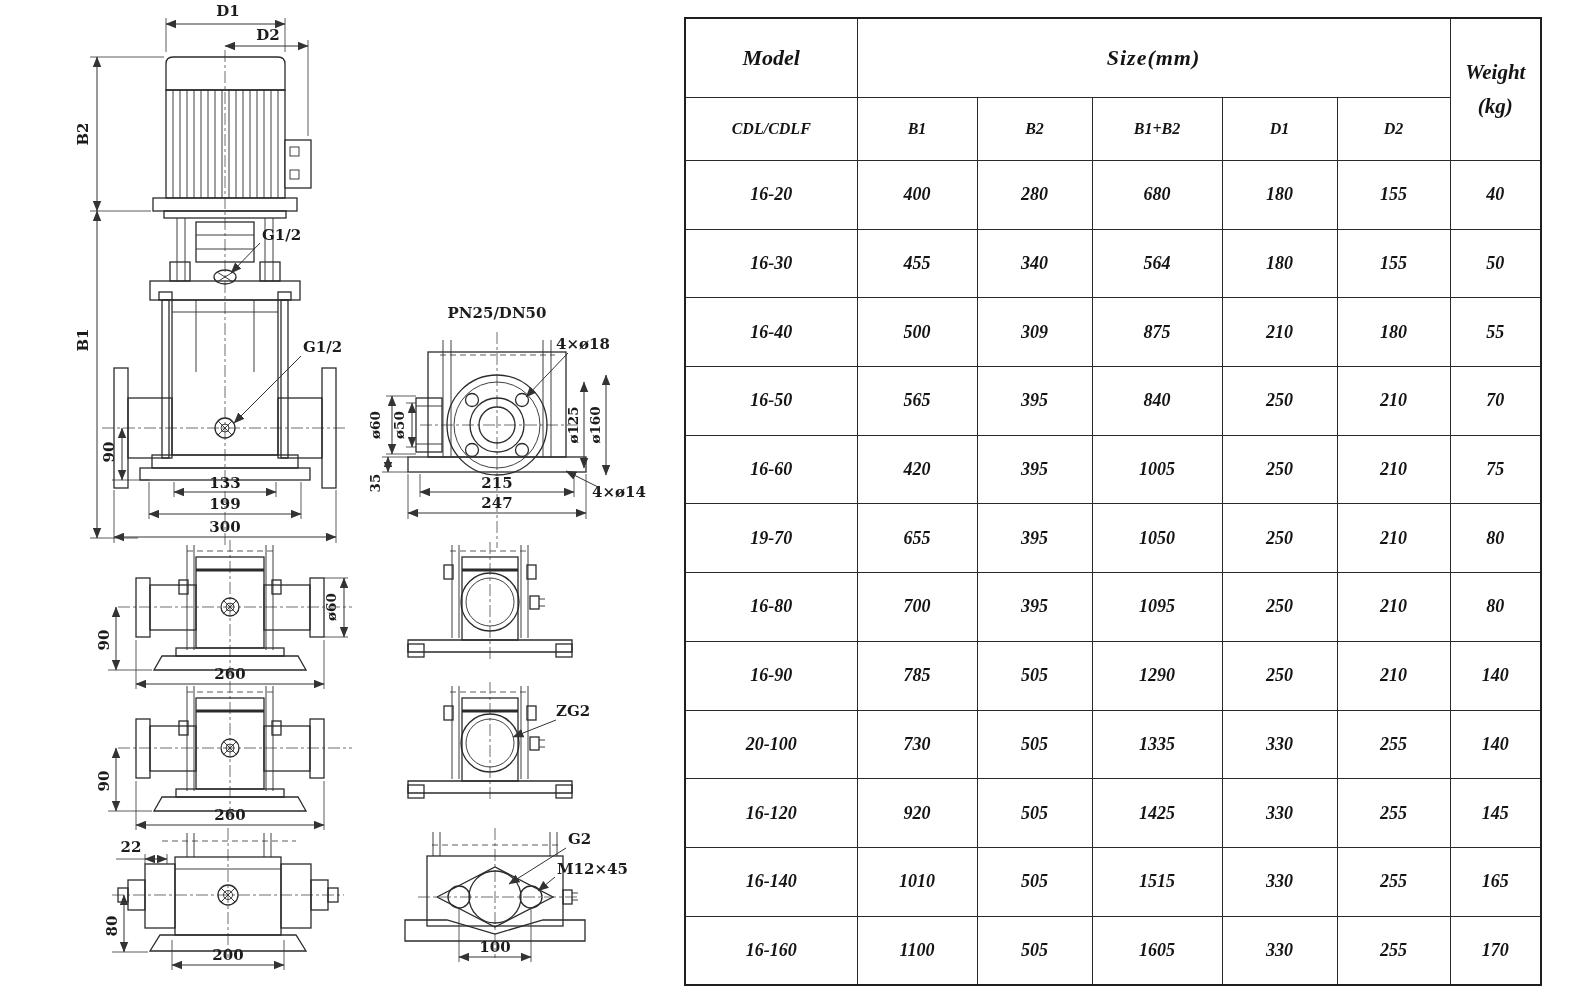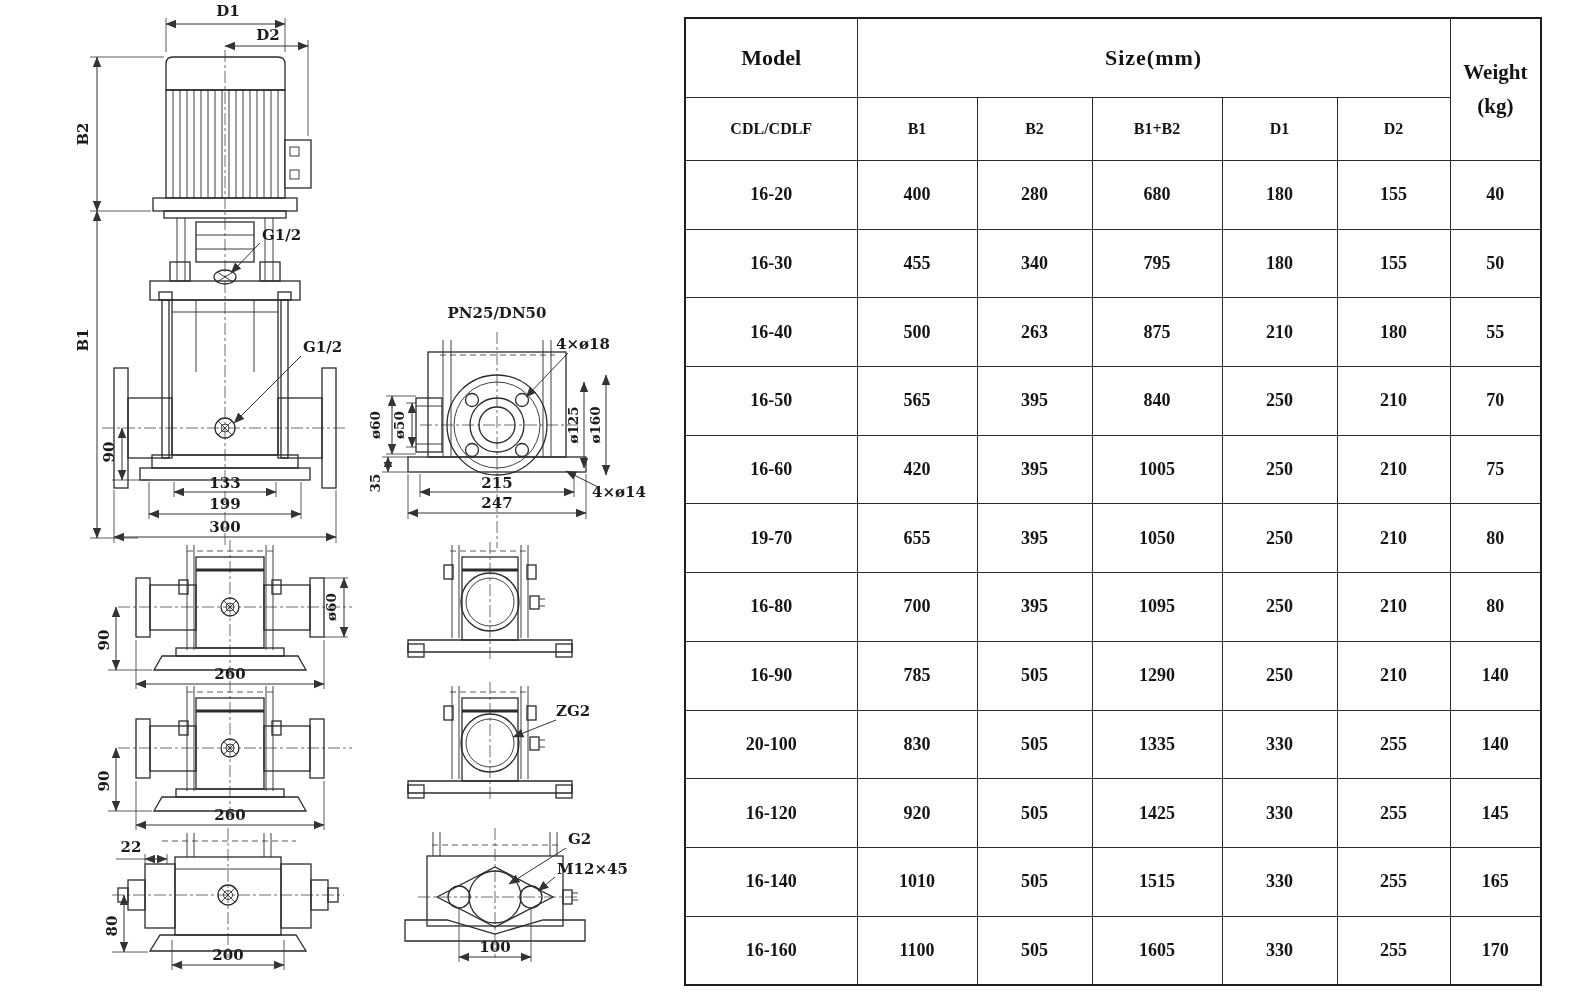--- a/index.html
+++ b/index.html
@@ -17,21 +17,21 @@
   .thick{fill:none;stroke:#2b2b2b;stroke-width:3;}
   .cl{fill:none;stroke:#4a4a4a;stroke-width:0.8;stroke-dasharray:12 3 3 3;}
   .dash{fill:none;stroke:#4a4a4a;stroke-width:0.9;stroke-dasharray:6 4;}
   .dim{stroke:#333;stroke-width:1;marker-start:url(#ar);marker-end:url(#ar);}
   .ldr{fill:none;stroke:#333;stroke-width:1;marker-end:url(#ar);}
   .ext{stroke:#333;stroke-width:0.8;}
   .lbl{font-family:"DejaVu Serif",serif;font-weight:bold;font-size:15px;fill:#1c1c1c;}
   .lbl-s{font-family:"DejaVu Serif",serif;font-weight:bold;font-size:13.5px;fill:#1c1c1c;}
   
   .table-wrap{position:absolute;left:684px;top:17px;}
-  table{border-collapse:collapse;table-layout:fixed;width:856px;border:2.5px solid #1f1f1f;background:#fff;}
+  table{border-collapse:collapse;table-layout:fixed;width:856px;border:2.5px solid #1f1f1f;background:#fff;font-style:italic;}
   th,td{border:1.5px solid #2a2a2a;text-align:center;vertical-align:middle;font-weight:bold;color:#141414;padding:0;}
   tr.h1 th{height:78px;font-size:22px;}
   tr.h2 th{height:62px;font-size:16px;}
   th.size-head{font-size:23px;letter-spacing:1px;}
   th.weight-head div{line-height:1.6;font-size:21px;}
   tbody td{height:67.7px;font-size:18px;}
 </style>
 </head>
 <body>
 
@@ -335,30 +335,30 @@
     <td>680</td>
     <td>180</td>
     <td>155</td>
     <td>40</td>
   </tr>
 
   <tr>
     <td>16-30</td>
     <td>455</td>
     <td>340</td>
-    <td>795</td>
+    <td>564</td>
     <td>180</td>
     <td>155</td>
     <td>50</td>
   </tr>
 
   <tr>
     <td>16-40</td>
     <td>500</td>
-    <td>263</td>
+    <td>309</td>
     <td>875</td>
     <td>210</td>
     <td>180</td>
     <td>55</td>
   </tr>
 
   <tr>
     <td>16-50</td>
     <td>565</td>
     <td>395</td>
@@ -403,21 +403,21 @@
     <td>785</td>
     <td>505</td>
     <td>1290</td>
     <td>250</td>
     <td>210</td>
     <td>140</td>
   </tr>
 
   <tr>
     <td>20-100</td>
-    <td>830</td>
+    <td>730</td>
     <td>505</td>
     <td>1335</td>
     <td>330</td>
     <td>255</td>
     <td>140</td>
   </tr>
 
   <tr>
     <td>16-120</td>
     <td>920</td>

